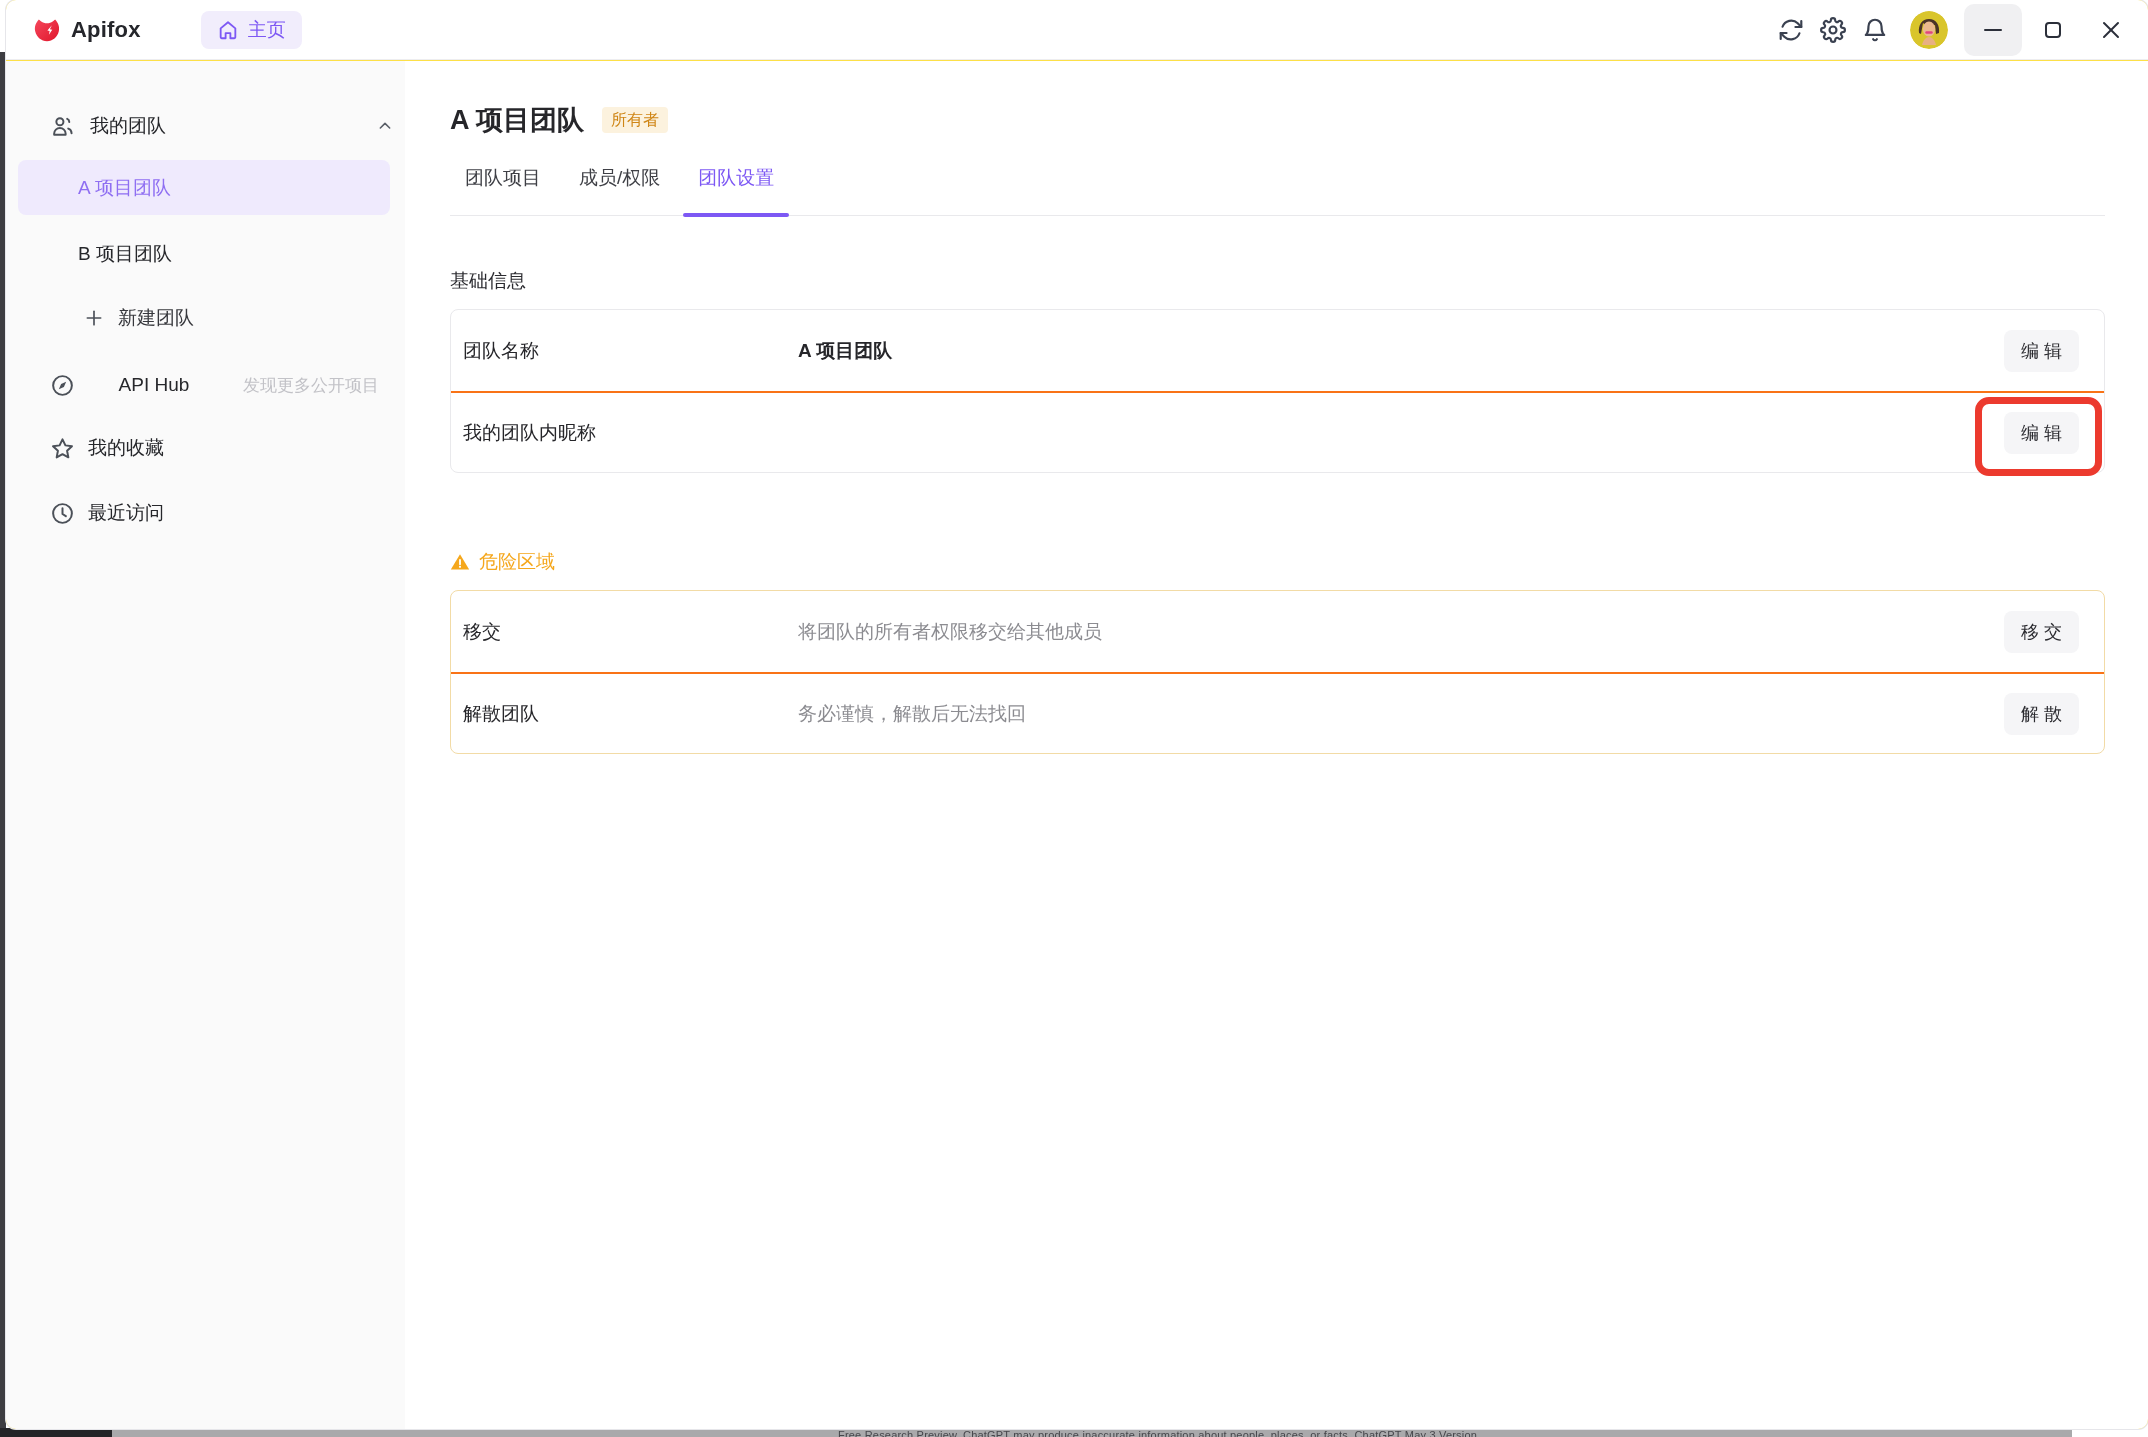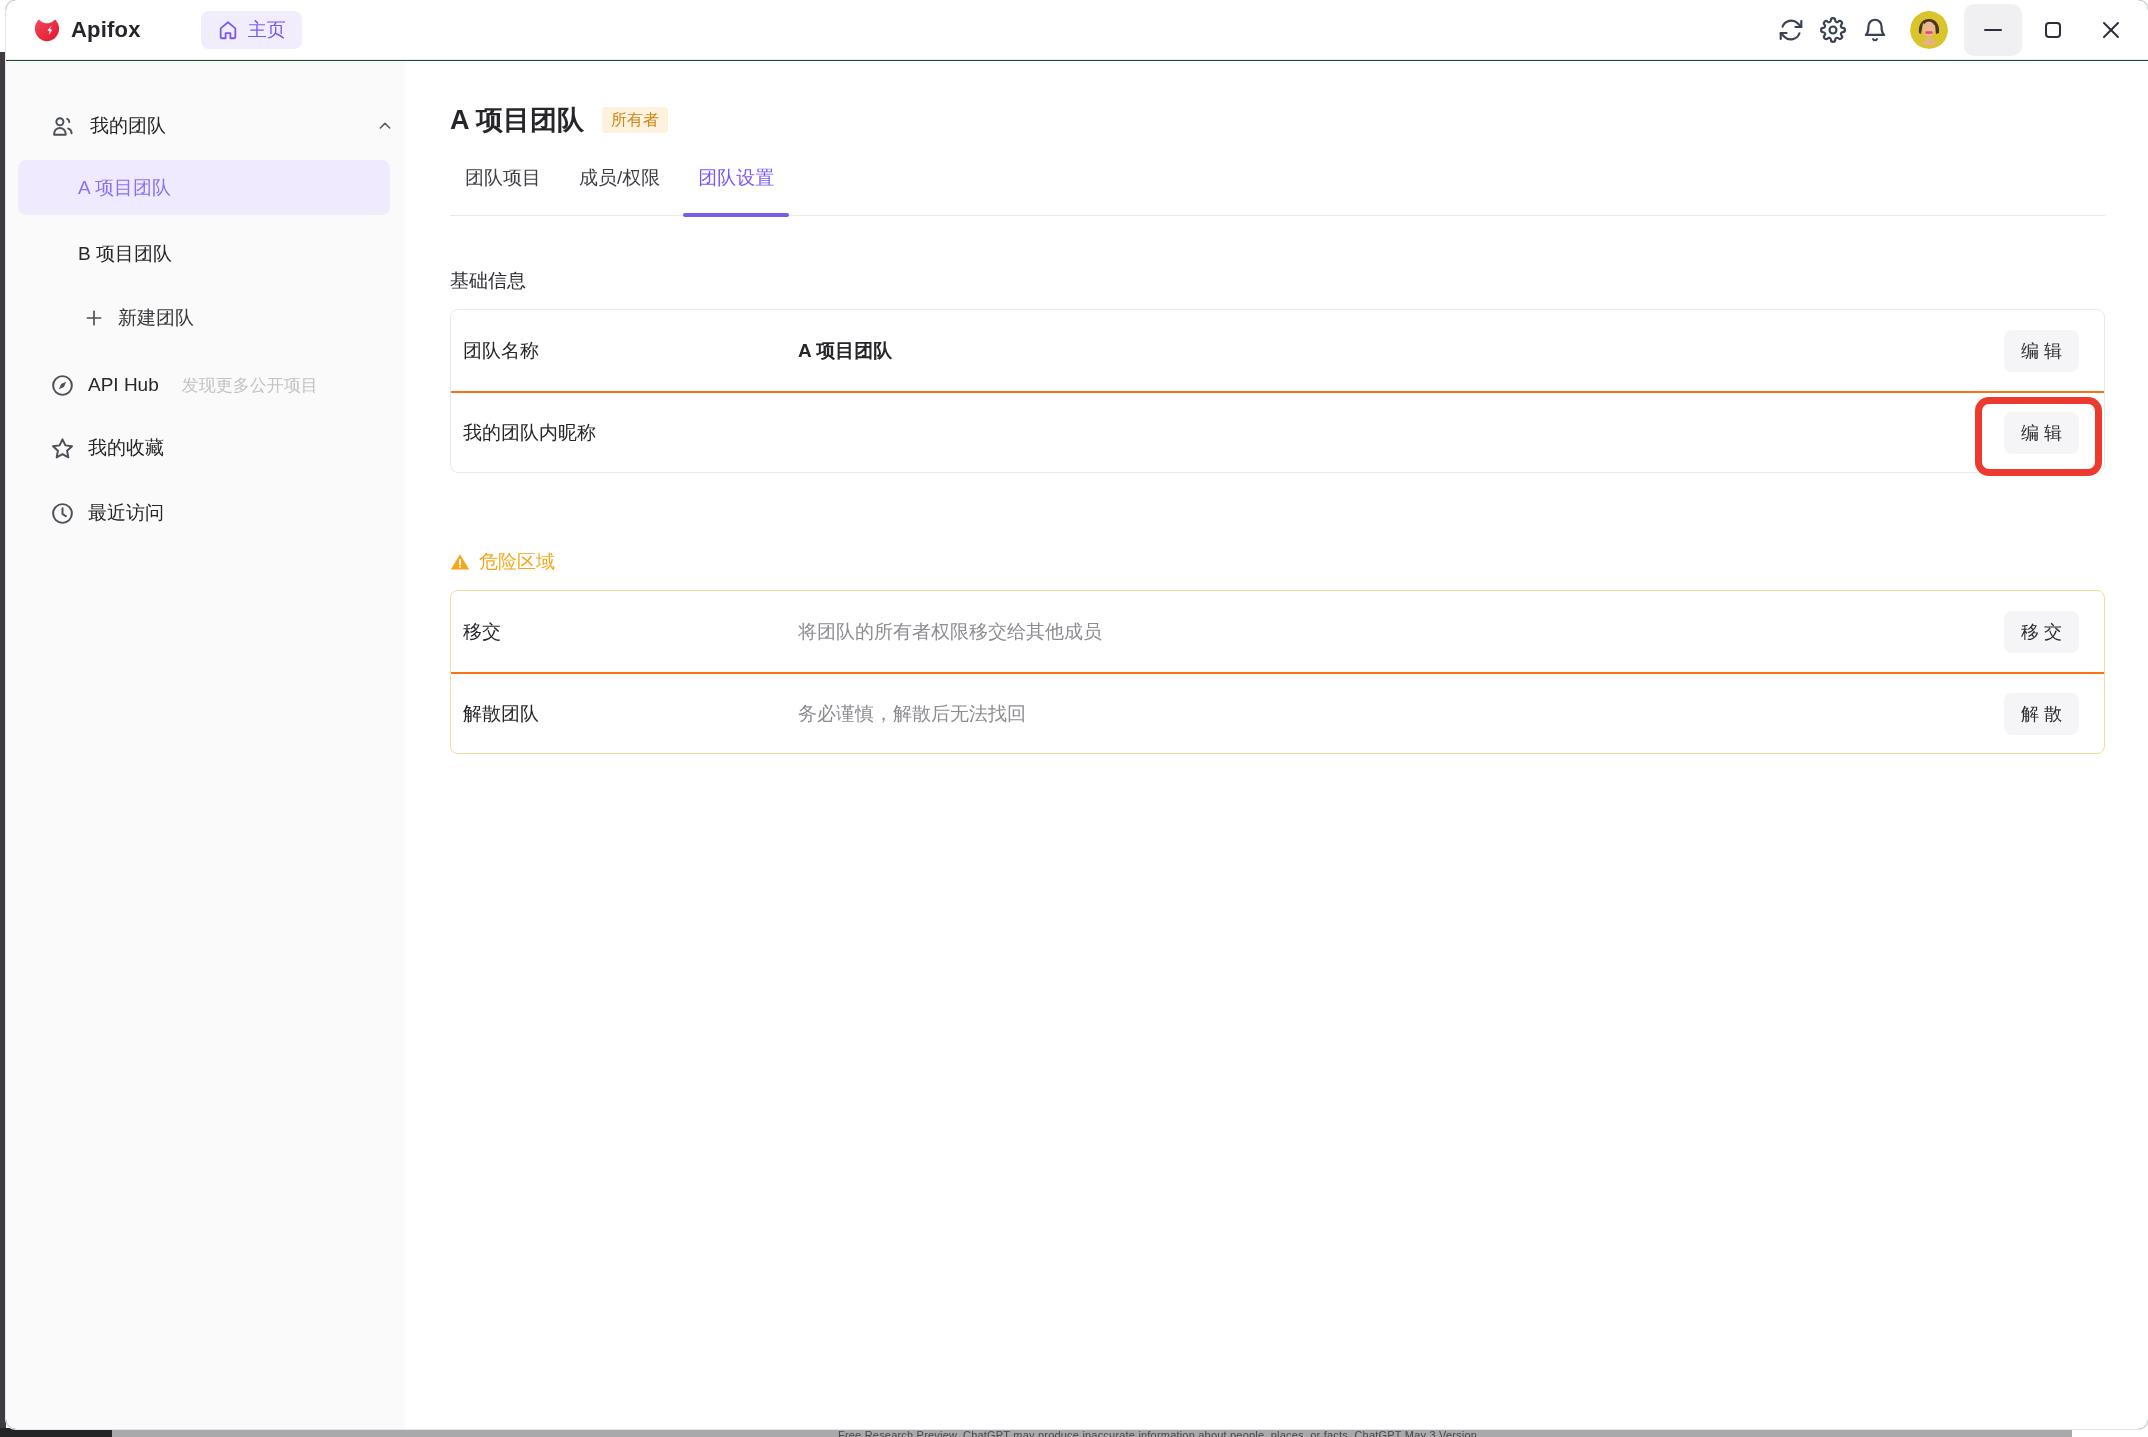--- a/index.html
+++ b/index.html
@@ -15,21 +15,21 @@
 
   
   .behind-left-strip { position:absolute; left:0; top:52px; width:6px; height:1385px; background:#3d3d41; }
   .bottom-taskbar { position:absolute; left:0; bottom:0; width:2072px; height:9px; background:#a9a9ab; overflow:hidden; }
   .bottom-taskbar .dark-seg { position:absolute; left:0; top:0; width:112px; height:9px; background:#242427; }
   .bottom-taskbar .status-text { position:absolute; left:838px; top:1px; font-size:11px; color:#46464b; white-space:nowrap; letter-spacing:.2px; }
 
   
   .app-window {
     position:absolute; left:6px; top:0; width:2142px; height:1429px;
-    background:#14532d; border-radius:10px; overflow:hidden;
+    background:#fde047; border-radius:10px; overflow:hidden;
     box-shadow:0 0 0 1px #e6e6ea;
   }
 
   
   .titlebar {
     position:absolute; left:0; top:0; right:0; height:60px;
     display:flex; align-items:center;
     background:#ffffff; border-bottom:1px solid #ededf0;
     padding:0 8px 0 26px;
   }
@@ -53,21 +53,21 @@
   .side-group .chev { margin-left:auto; color:#5a5f68; }
   .side-item {
     left:12px; width:372px; height:55px; border-radius:8px; padding-left:60px;
   }
   .side-item.selected { background:#efeafd; color:#8f6ff2; }
   .side-item.t-a { top:99px; }
   .side-item.t-b { top:165px; }
   .side-new { left:78px; right:26px; top:237px; height:40px; gap:14px; color:#37383d; }
   .side-link { left:44px; right:26px; height:40px; gap:13px; }
   .side-link .sub { font-size:17px; color:#c2c2c7; margin-left:10px; }
-  .apihub { top:304px; }
+  .apihub { top:304px;justify-content:space-between; }
   .favs { top:367px; }
   .recent { top:432px; }
   .side-ic { color:#4b5058; flex:0 0 auto; }
 
   
   .main { position:absolute; left:399px; top:61px; right:0; bottom:0; background:#ffffff; padding:0 43px 0 45px; }
   .page-head { margin-top:41px; display:flex; align-items:center; gap:18px; }
   .page-title { font-size:27px; font-weight:600; color:#26262a; }
   .owner-badge {
     background:#fcf2de; color:#cf8616; font-size:16px;

